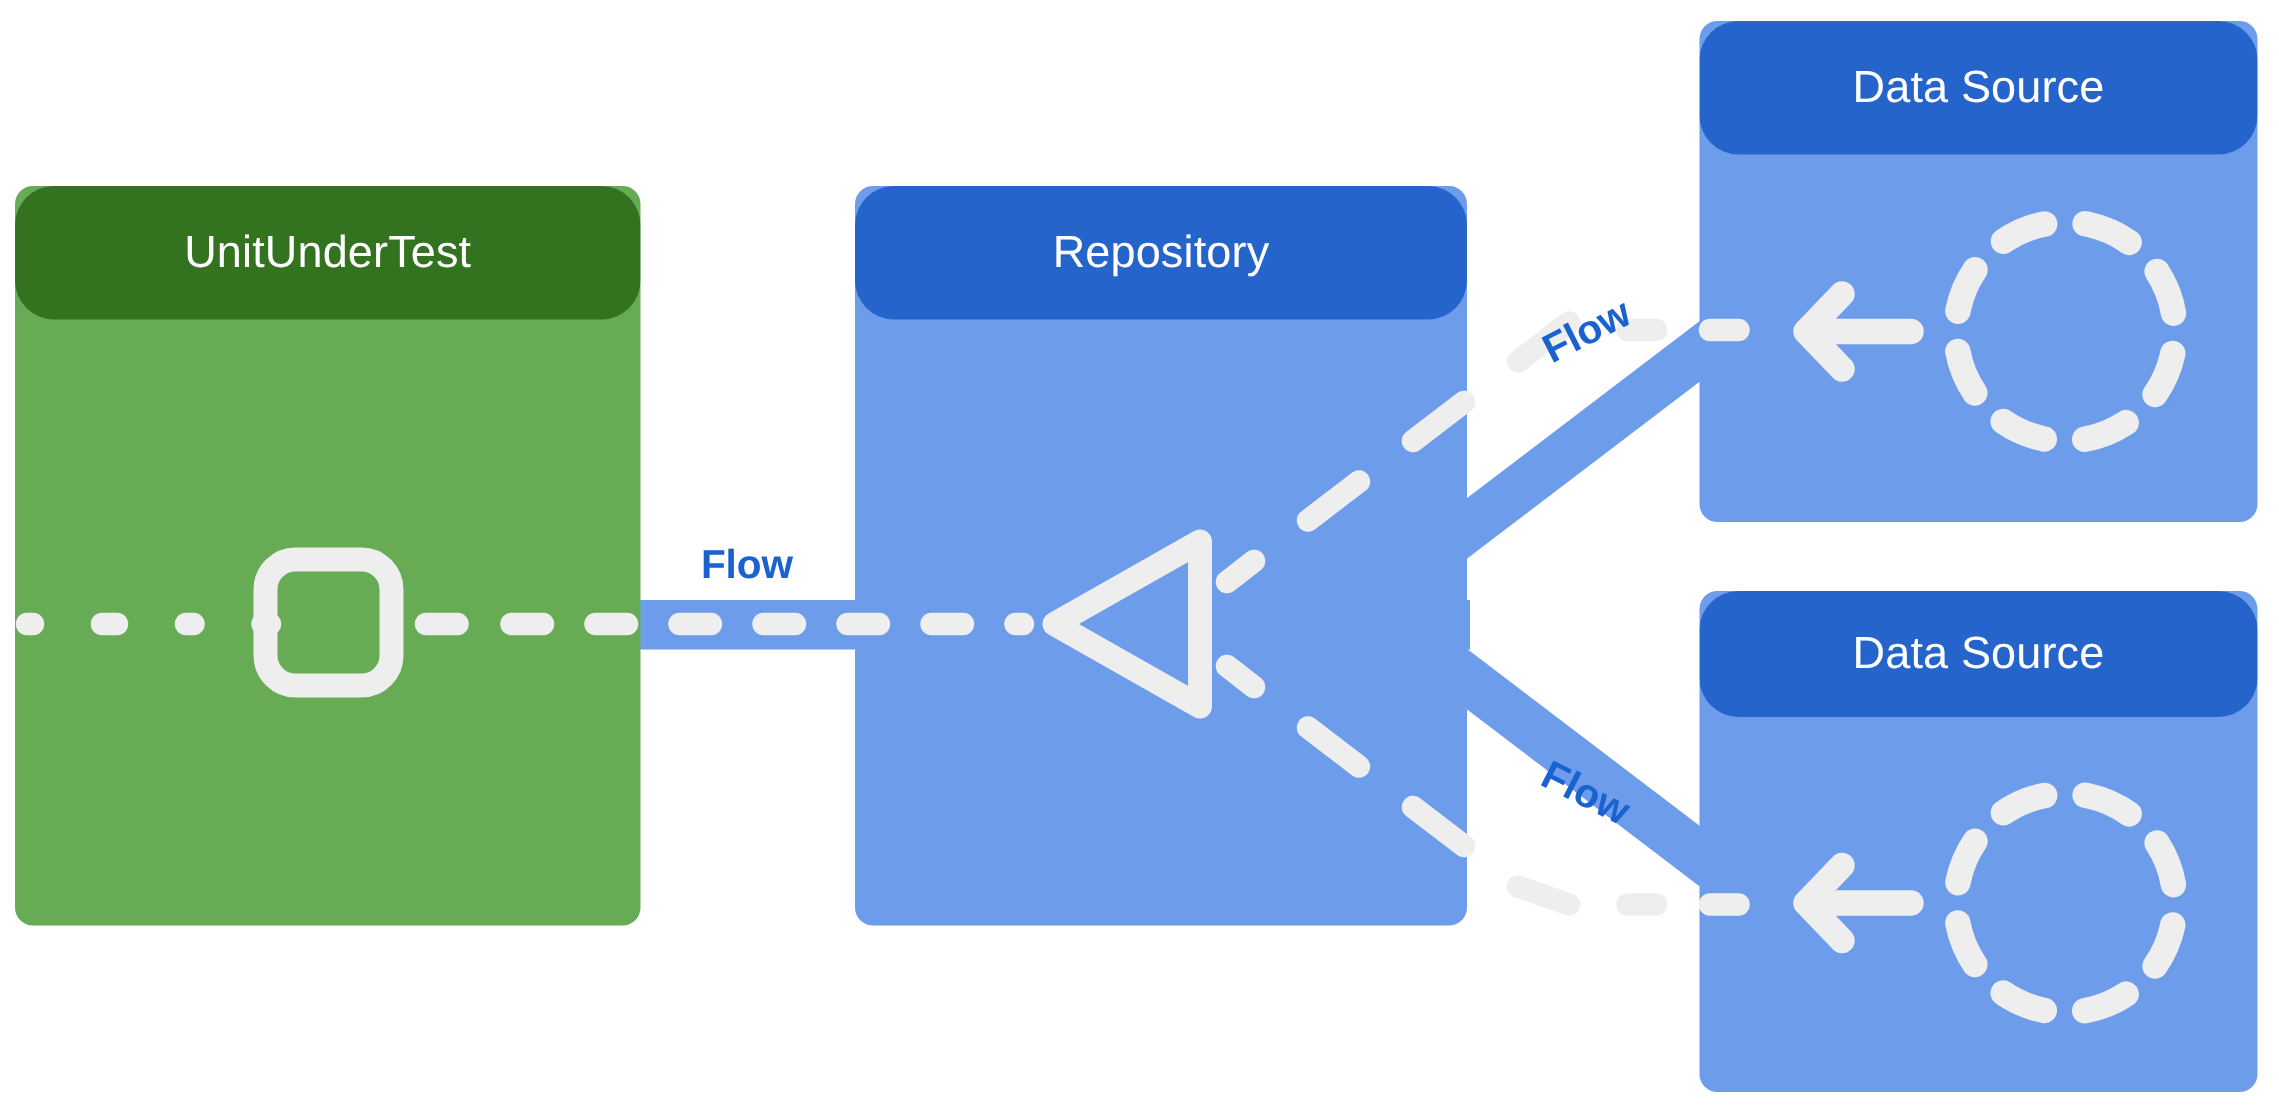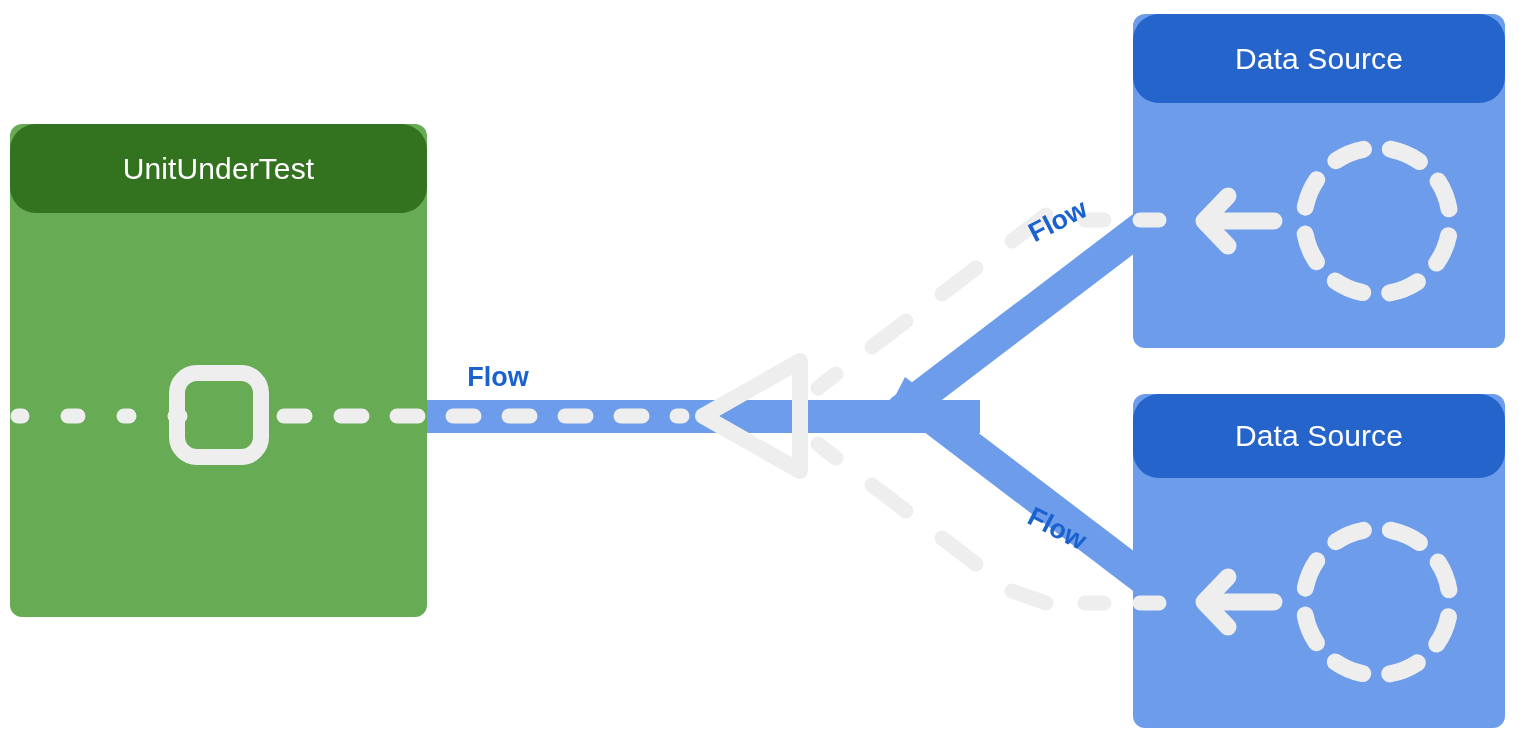--- a/index.html
+++ b/index.html
@@ -65,20 +65,25 @@
 
     <polygon points="890,406 905,377 1160,571 1145,600" fill="#6d9ceb"></polygon>
   </svg>
 
   <div class="node" style="left:10px; top:124px; width:417px; height:493px; background:#67ab55;padding-left:28px;">
     <div class="node-header" style="height:89px; background:#33721f; font-size:30px;">
       <span>UnitUnderTest</span>
     </div>
   </div>
 
+  <div class="node" style="left:570px; top:124px; width:408px; height:493px; background:#6d9ceb;">
+    <div class="node-header" style="height:89px; background:#2564cb; font-size:30px;">
+      <span>Repository</span>
+    </div>
+  </div>
 
   <div class="node" style="left:1133px; top:14px; width:372px; height:334px; background:#6d9ceb;">
     <div class="node-header" style="height:89px; background:#2564cb; font-size:30px;">
       <span>Data Source</span>
     </div>
   </div>
 
   <div class="node" style="left:1133px; top:394px; width:372px; height:334px; background:#6d9ceb;">
     <div class="node-header" style="height:84px; background:#2564cb; font-size:30px;">
       <span>Data Source</span>

